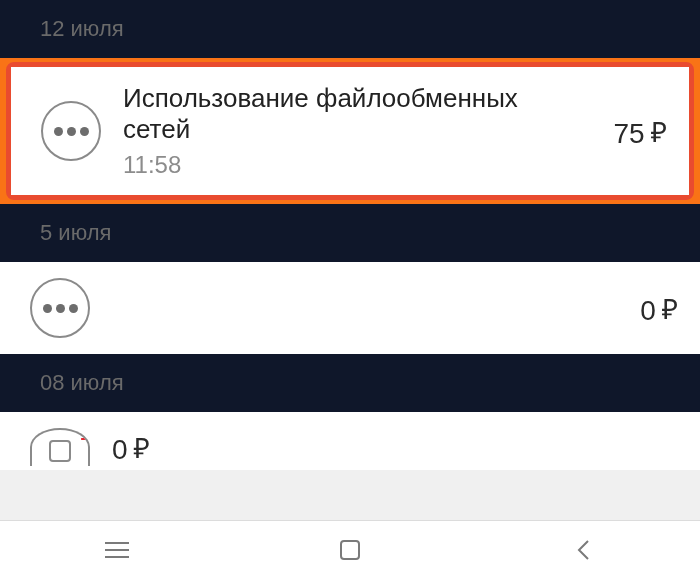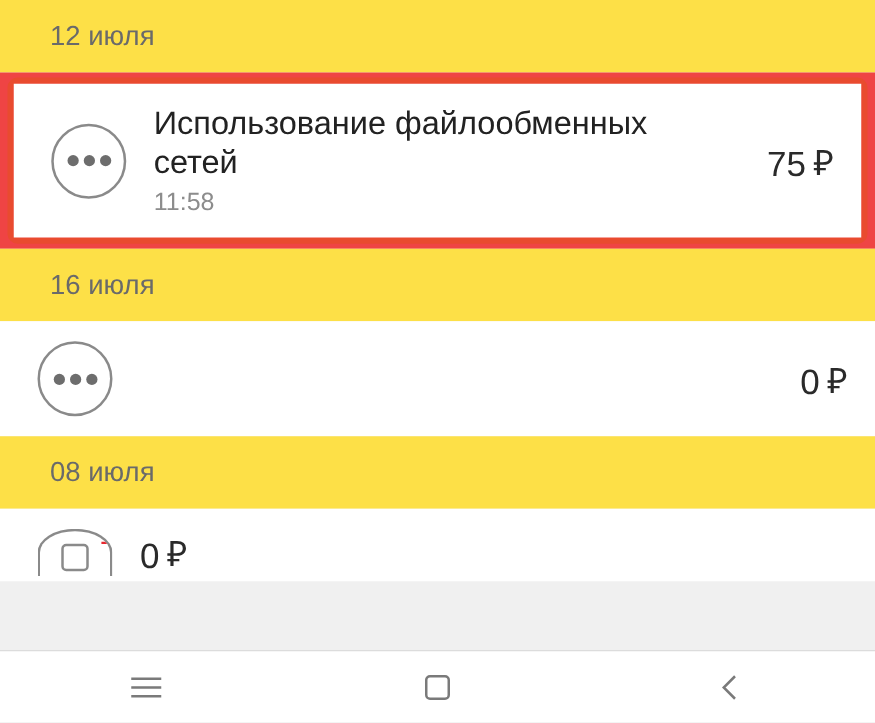--- a/index.html
+++ b/index.html
@@ -2,27 +2,27 @@
 <html><head>
 <meta charset="utf-8">
 <style>
   * { box-sizing: border-box; margin: 0; padding: 0; }
   html, body { width: 700px; height: 578px; font-family: Arial, Helvetica, sans-serif; background: #f0f0f0; overflow: hidden; }
   body { display: flex; flex-direction: column; }
 
   .scroll-area { flex: 1; overflow: hidden; }
 
   .date-header {
-    background: #fde047;
+    background: #0f172a;
     color: #6a6a6a;
     font-size: 22px;
     padding: 16px 0 16px 40px;
   }
 
-  .item-wrap { background: #ef4444; }
+  .item-wrap { background: #f97316; }
   .item-wrap.hl { padding: 4px 6px; }
   .hl-border {
     border: 5px solid #e94b2f;
     border-radius: 8px;
   }
   .item {
     background: #fff;
     display: flex;
     align-items: center;
     padding: 16px 22px 16px 30px;
@@ -48,21 +48,21 @@
   .badge {
     position: absolute; top: -6px; right: -2px;
     color: #e6262e; font-weight: bold; font-size: 18px;
   }
   .avatar .inner-sq {
     width: 22px; height: 22px; border: 2.5px solid #8a8a8a; border-radius: 4px;
   }
 
   .body { flex: 1; min-width: 0; }
   .title { font-size: 26px; color: #222; line-height: 1.2; }
-  .time  { font-size: 20px; color: #8c8c8c; margin-top: 6px; }
+  .time  { font-size: 24px; color: #8c8c8c; margin-top: 6px; }
 
   .amount {
     font-size: 28px; color: #2a2a2a; white-space: nowrap; display: flex; align-items: flex-end; gap: 6px;
   }
 
   .nav-bar {
     height: 58px;
     background: #fff;
     border-top: 1px solid #dcdcdc;
     display: flex;
@@ -99,21 +99,21 @@
           <div class="time">11:58</div>
         </div>
         <div class="amount">
           <span>75</span>
             <span>₽</span>
         </div>
       </div>
     </div>
   </div>
 
-  <div class="date-header">16 июля</div>
+  <div class="date-header">5 июля</div>
   <div class="item-wrap">
     <div class="item">
       <div class="avatar">
         <div class="dots">
             <span class="dot"></span>
             <span class="dot"></span>
             <span class="dot"></span>
           </div>
       </div>
       <div class="body">

